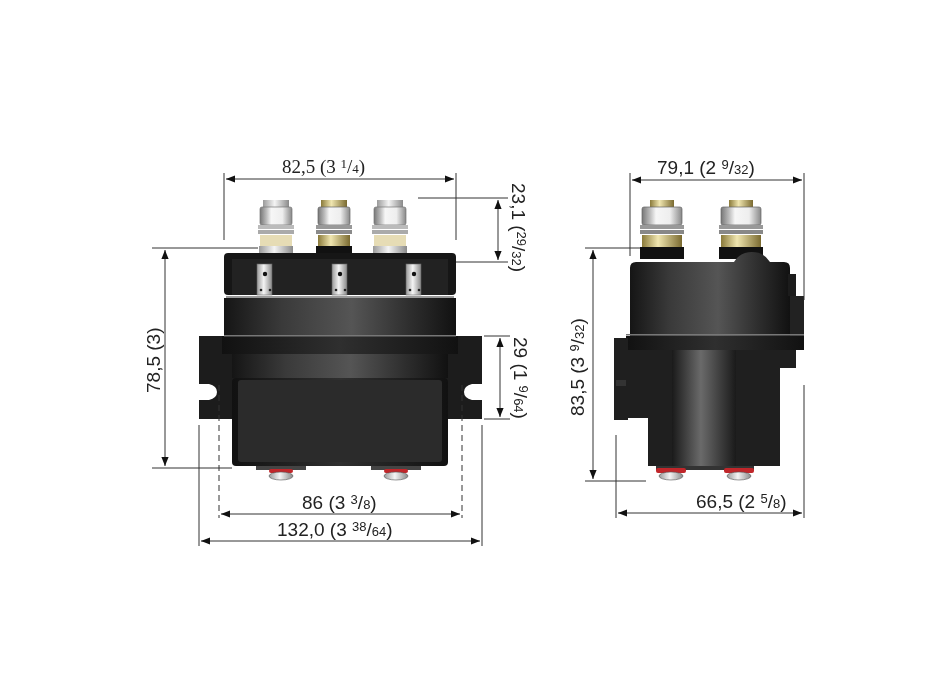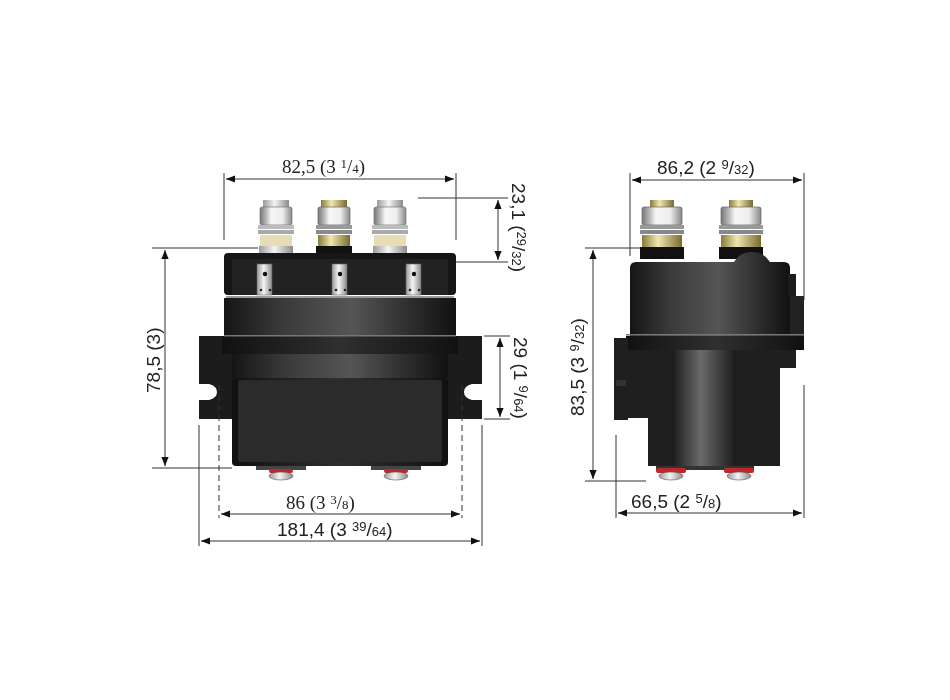--- a/index.html
+++ b/index.html
@@ -219,31 +219,31 @@
 </div>
 
 <div class="dim vert rot-ccw" style="left:144px;top:393px;">
   <span>78,5</span> (<span>3</span>)
 </div>
 
 <div class="dim vert rot-cw" style="left:530px;top:337px;">
   <span>29</span> (<span>1</span> <sup>9</sup>/<sub>64</sub>)
 </div>
 
-<div class="dim" style="left:286px;top:493px;font-family:Liberation Serif, serif;">
+<div class="dim" style="left:302px;top:493px;">
   <span>86</span> (<span>3</span> <sup>3</sup>/<sub>8</sub>)
 </div>
 
 <div class="dim" style="left:277px;top:520px;">
-  <span>181,4</span> (<span>3</span> <sup>39</sup>/<sub>64</sub>)
+  <span>132,0</span> (<span>3</span> <sup>38</sup>/<sub>64</sub>)
 </div>
 
 <div class="dim" style="left:657px;top:158px;">
-  <span>86,2</span> (<span>2</span> <sup>9</sup>/<sub>32</sub>)
+  <span>79,1</span> (<span>2</span> <sup>9</sup>/<sub>32</sub>)
 </div>
 
 <div class="dim vert rot-ccw" style="left:568px;top:416px;">
   <span>83,5</span> (<span>3</span> <sup>9</sup>/<sub>32</sub>)
 </div>
 
-<div class="dim" style="left:631px;top:492px;text-align:right;">
+<div class="dim" style="left:696px;top:492px;text-align:right;">
   <span>66,5</span> (<span>2</span> <sup>5</sup>/<sub>8</sub>)
 </div>
 
 </body></html>

